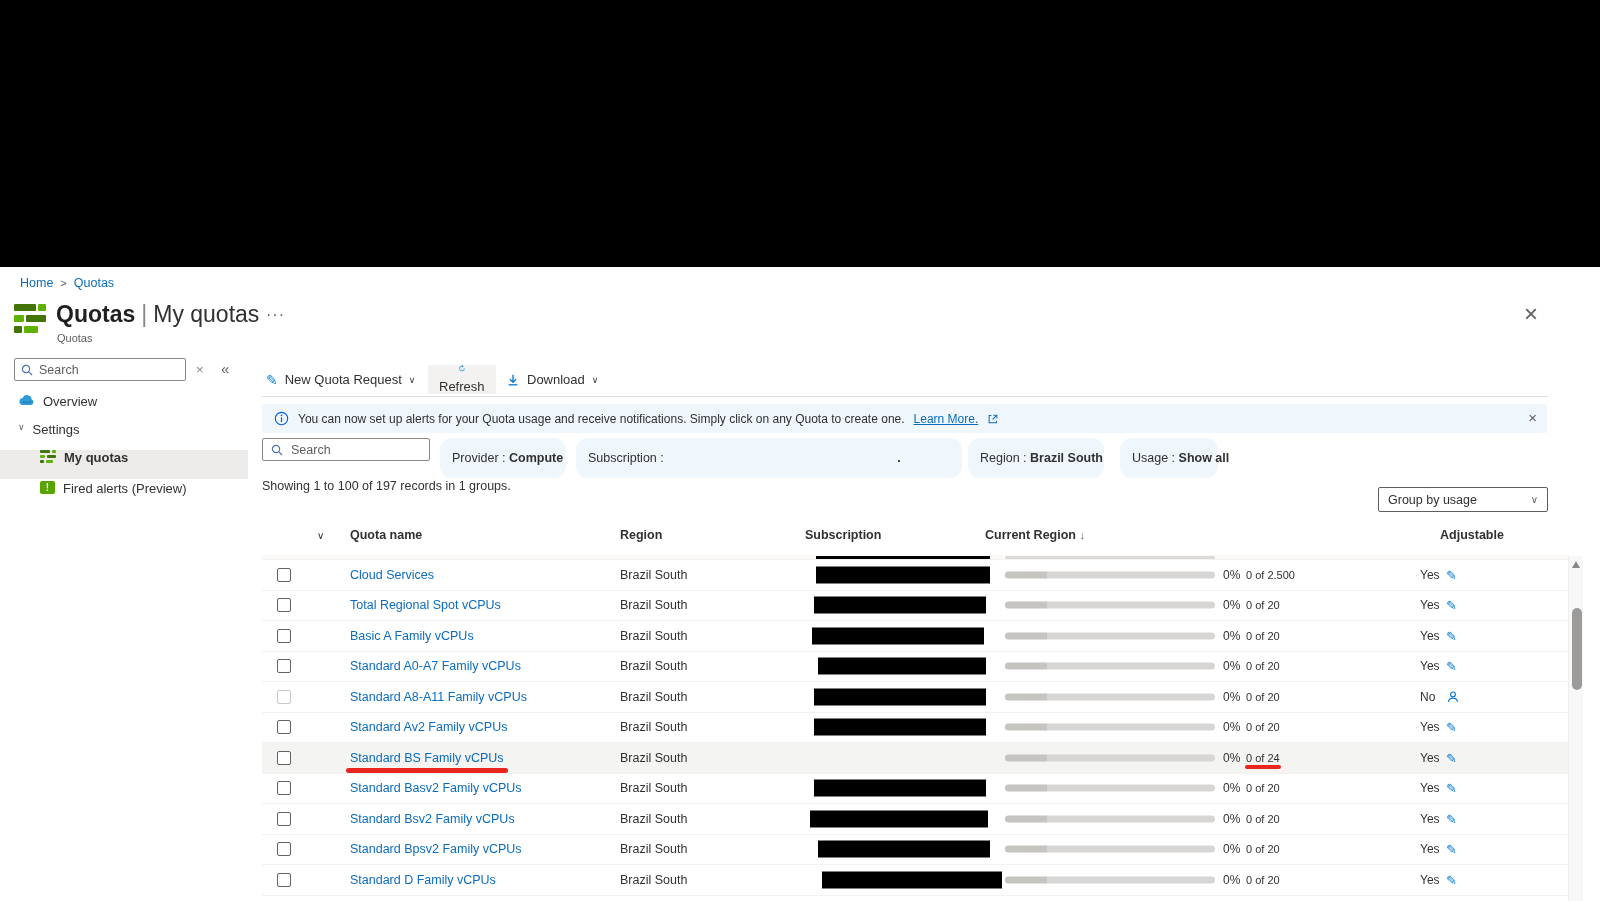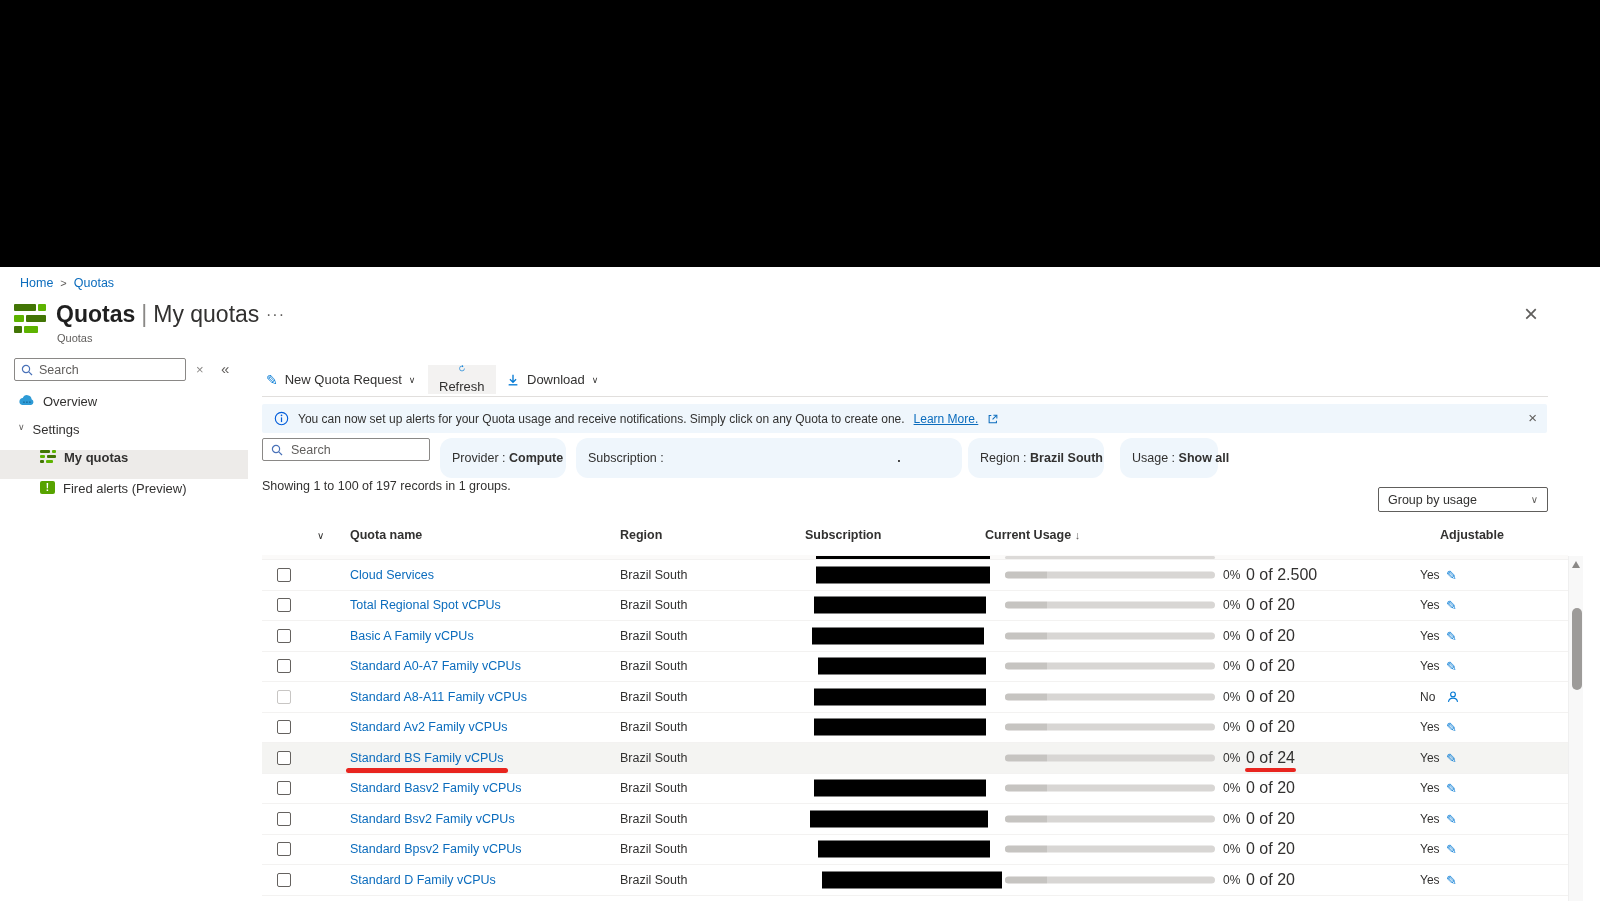--- a/index.html
+++ b/index.html
@@ -98,21 +98,21 @@
   .trow.hl { background:#f4f4f2; }
   .trow > * { position:absolute; top:50%; transform:translateY(-50%); }
   .cb { left:15px; width:14px; height:14px; border:1px solid #65625f; border-radius:2px; background:#fff; cursor:pointer; }
   .cb.dis { border-color:#c8c6c4; }
   .qname { left:88px; font-size:12.5px; color:#0b6cbd; text-decoration:none; cursor:pointer; white-space:nowrap; }
   .rg { left:358px; font-size:12.5px; color:#323130; }
   .redaction { height:17px; background:#000; }
   .ubar { left:743px; width:210px; height:7px; border-radius:4px; background:#d8d6d4; overflow:hidden; }
   .ubar .cap { position:absolute; left:0; top:0; bottom:0; width:42px; background:#c6c4c1; }
   .pct { left:961px; font-size:12px; color:#323130; }
-  .ofx { left:984px; font-size:16px; color:#323130; }
+  .ofx { left:984px; font-size:11px; color:#323130; }
   .adj { left:1158px; font-size:12px; color:#323130; }
   .adj-ic { left:1184px; display:flex; align-items:center; cursor:pointer; }
   .pencil-cell { color:#0078d4; font-size:13px; }
   .red-underline::after { content:""; position:absolute; left:-4px; right:-4px; bottom:-8px; height:4.5px; background:#e8251f; border-radius:2.5px; }
   .ofx.red-underline::after { bottom:-5px; height:3.5px; left:-1px; right:-1px; }
 
   
   .vscroll { position:absolute; left:1568px; top:556px; width:15px; height:345px; background:#f8f8f8; border-left:1px solid #efefef; }
   .vscroll .up { position:absolute; left:3px; top:5px; width:0; height:0; border-left:4.5px solid transparent; border-right:4.5px solid transparent; border-bottom:7px solid #8a8886; cursor:pointer; }
   .vscroll .thumb { position:absolute; left:2.5px; top:52px; width:10px; height:82px; background:#9d9b99; border-radius:5px; cursor:pointer; }
@@ -260,21 +260,21 @@
   <div class="groupby">
     <span>Group by usage</span>
     <span class="chev">∨</span>
   </div>
 
   <div class="thead">
     <span class="th-chev">∨</span>
     <span class="th-name">Quota name</span>
     <span class="th-region">Region</span>
     <span class="th-sub">Subscription</span>
-    <span class="th-usage"><span>Current Usage</span> <span class="sort-arrow">↓</span></span>
+    <span class="th-usage"><span>Current Region</span> <span class="sort-arrow">↓</span></span>
     <span class="th-adj">Adjustable</span>
   </div>
 
   <div class="sliver">
     <span class="sfrag-black"></span>
       <span class="sfrag-gray"></span>
   </div>
 
   <div class="tbody">
   <div class="trow">

